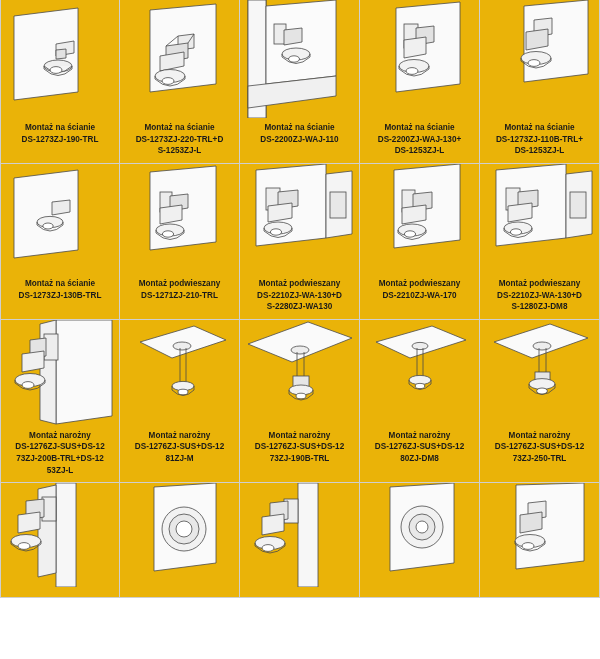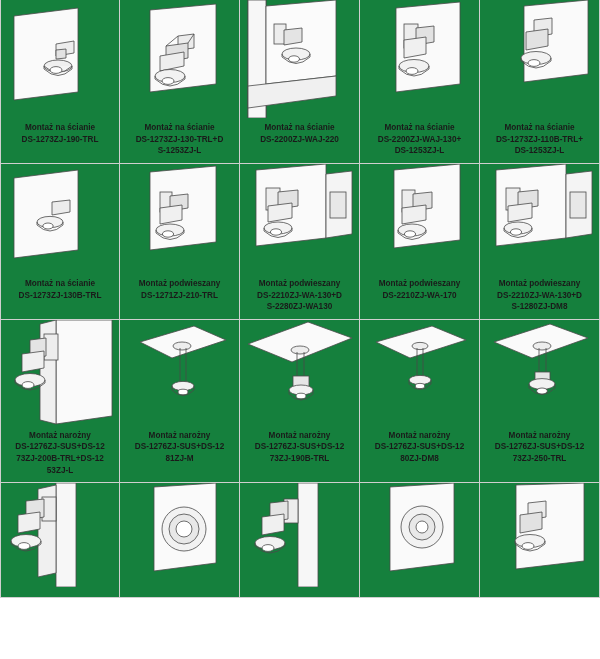--- a/index.html
+++ b/index.html
@@ -16,21 +16,21 @@
     grid-template-columns: repeat(5, 120px);
     width: 600px;
   }
   .cell {
     position: relative;
     border-right: 1px solid #cfcfcf;
     border-bottom: 1px solid #cfcfcf;
     display: flex;
     flex-direction: column;
     align-items: center;
-    background: #15803d;
+    background: #eab308;
     overflow: hidden;
   }
   .cell.col0 { border-left: 1px solid #cfcfcf; }
   .figure {
     width: 120px;
     display: flex;
     align-items: center;
     justify-content: center;
     overflow: hidden;
   }
@@ -82,21 +82,21 @@
           <path d="M40 56 L64 52 L64 66 L40 71 Z" fill="#eeeeee"></path>
           <ellipse cx="50" cy="76" rx="15" ry="6.5" fill="#f2f2f2"></ellipse>
           <path d="M35 76 L35 79 q15 14 30 0 L65 76"></path>
           <ellipse cx="48" cy="81" rx="6" ry="3.4" fill="#ffffff"></ellipse>
           <path d="M58 36 L46 46 M74 34 L68 43"></path>
         </g>
       </svg>
     </div>
     <div class="caption">
       <span class="l">Montaż na ścianie</span>
-      <span class="l">DS-1273ZJ-130-TRL+D</span>
+      <span class="l">DS-1273ZJ-220-TRL+D</span>
       <span class="l">S-1253ZJ-L</span>
     </div>
   </div>
 
   <div class="cell row-top">
     <div class="figure" style="height:118px">
       <svg width="120" height="118" viewBox="0 0 120 118">
         <g stroke="#4a4a4a" stroke-width="0.8" fill="none">
           <path d="M8 0 L8 118 M26 0 L26 118"></path>
           <path d="M8 0 L26 0 L26 118 L8 118 Z" fill="#f7f7f7"></path>
@@ -105,21 +105,21 @@
           <rect x="34" y="24" width="12" height="20" fill="#ededed"></rect>
           <path d="M44 30 L62 28 L62 42 L44 45 Z" fill="#e4e4e4"></path>
           <ellipse cx="56" cy="54" rx="14" ry="6" fill="#f2f2f2"></ellipse>
           <path d="M42 54 L42 57 q14 13 28 0 L70 54"></path>
           <ellipse cx="54" cy="59" rx="5.5" ry="3.2" fill="#ffffff"></ellipse>
         </g>
       </svg>
     </div>
     <div class="caption">
       <span class="l">Montaż na ścianie</span>
-      <span class="l">DS-2200ZJ-WAJ-220</span>
+      <span class="l">DS-2200ZJ-WAJ-110</span>
     </div>
   </div>
 
   <div class="cell row-top">
     <div class="figure" style="height:118px">
       <svg width="120" height="118" viewBox="0 0 120 118">
         <g stroke="#4a4a4a" stroke-width="0.8" fill="none">
           <path d="M36 8 L100 2 L100 84 L36 92 Z" fill="#fafafa"></path>
           <rect x="44" y="24" width="14" height="24" fill="#ededed"></rect>
           <path d="M56 28 L74 26 L74 42 L56 45 Z" fill="#e2e2e2"></path>

